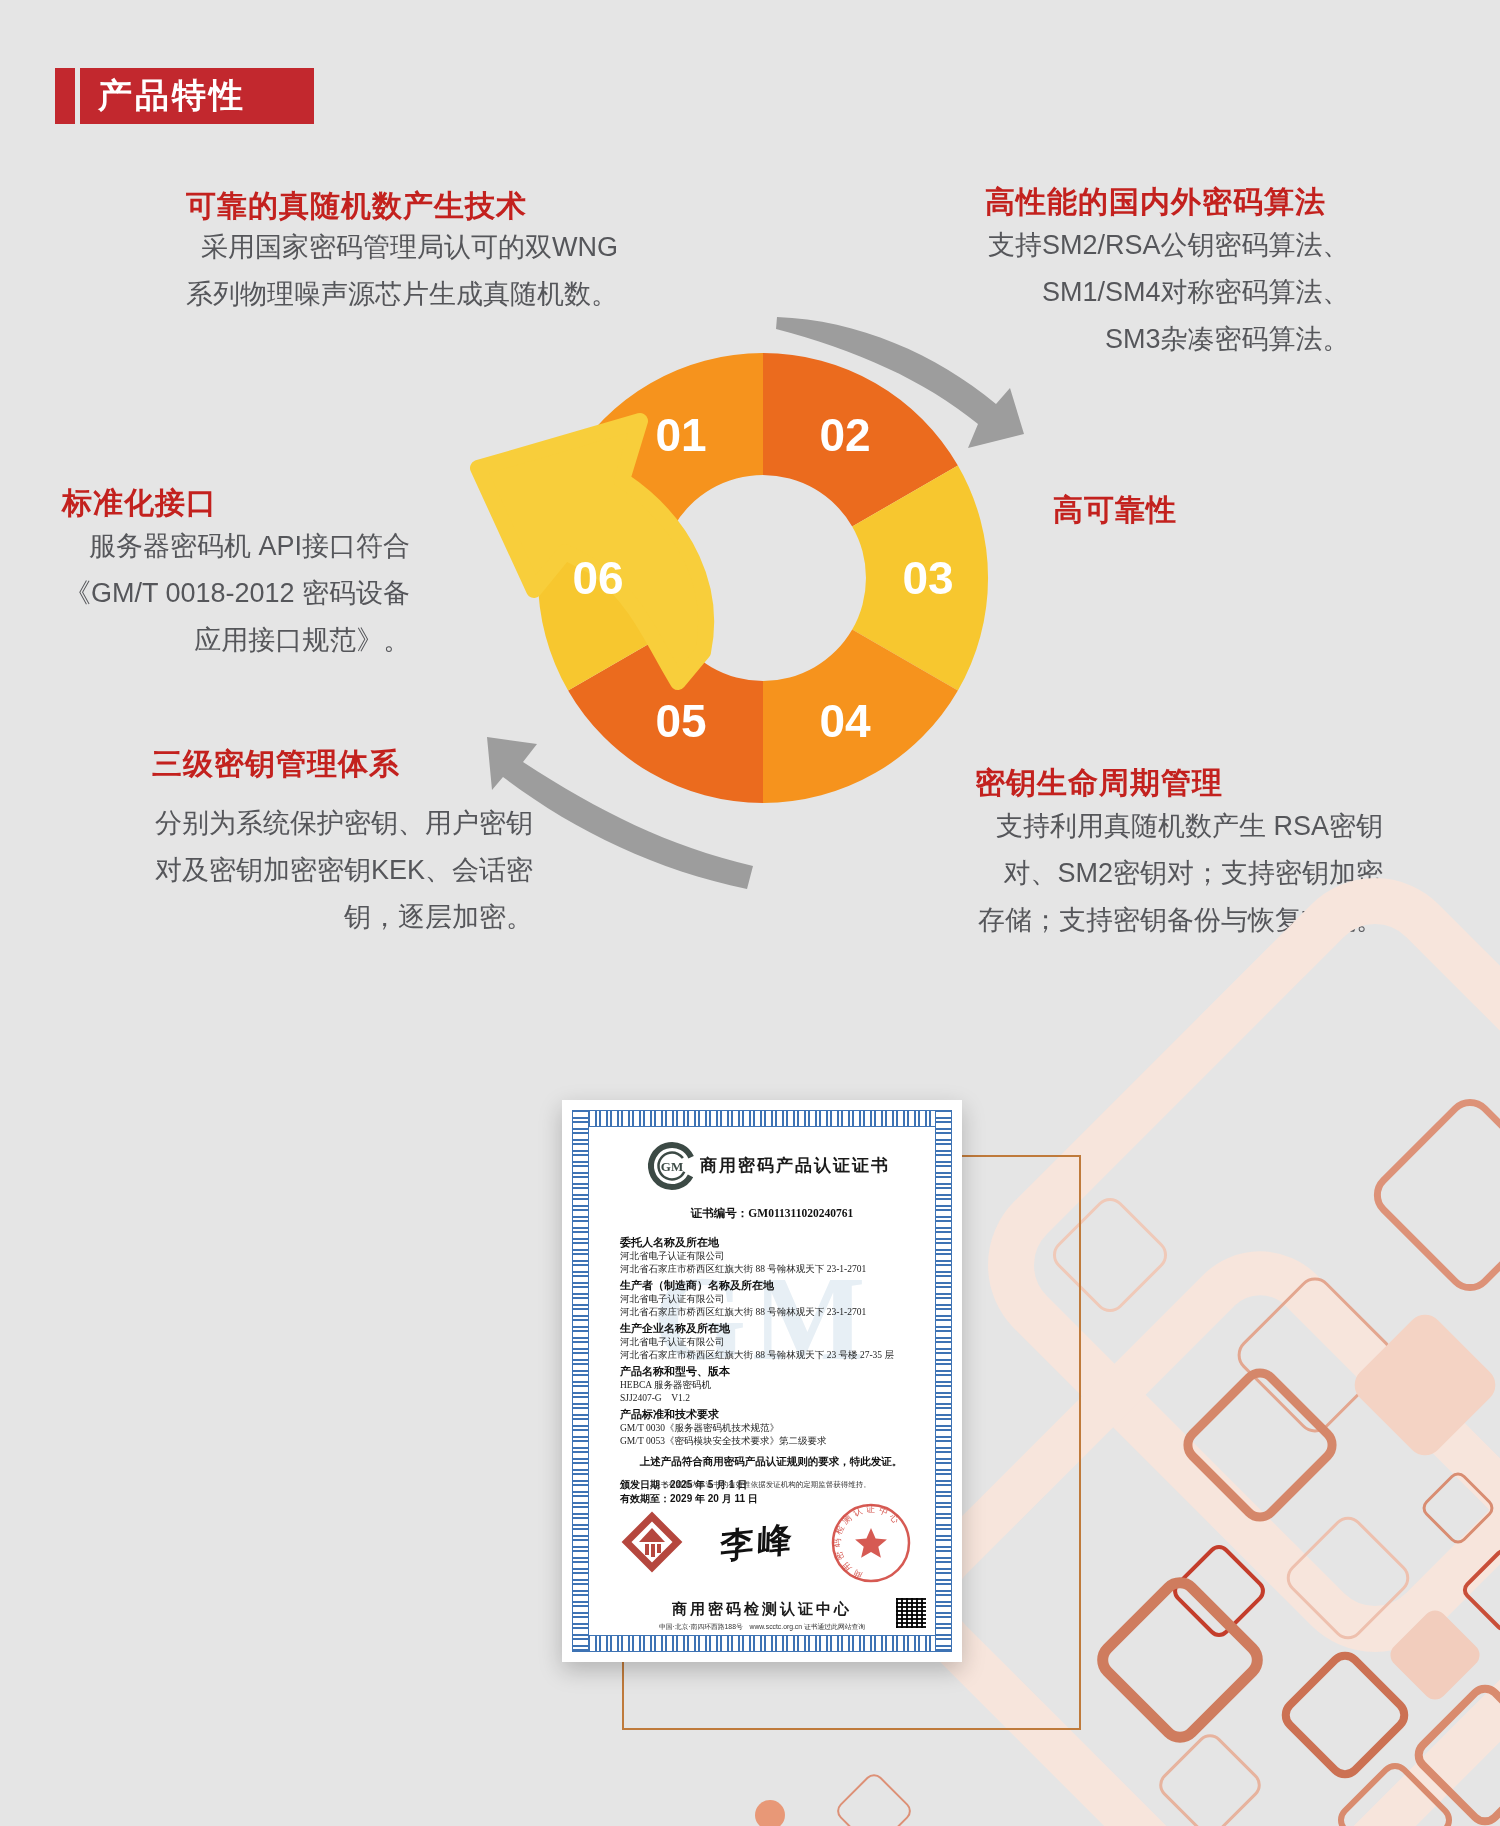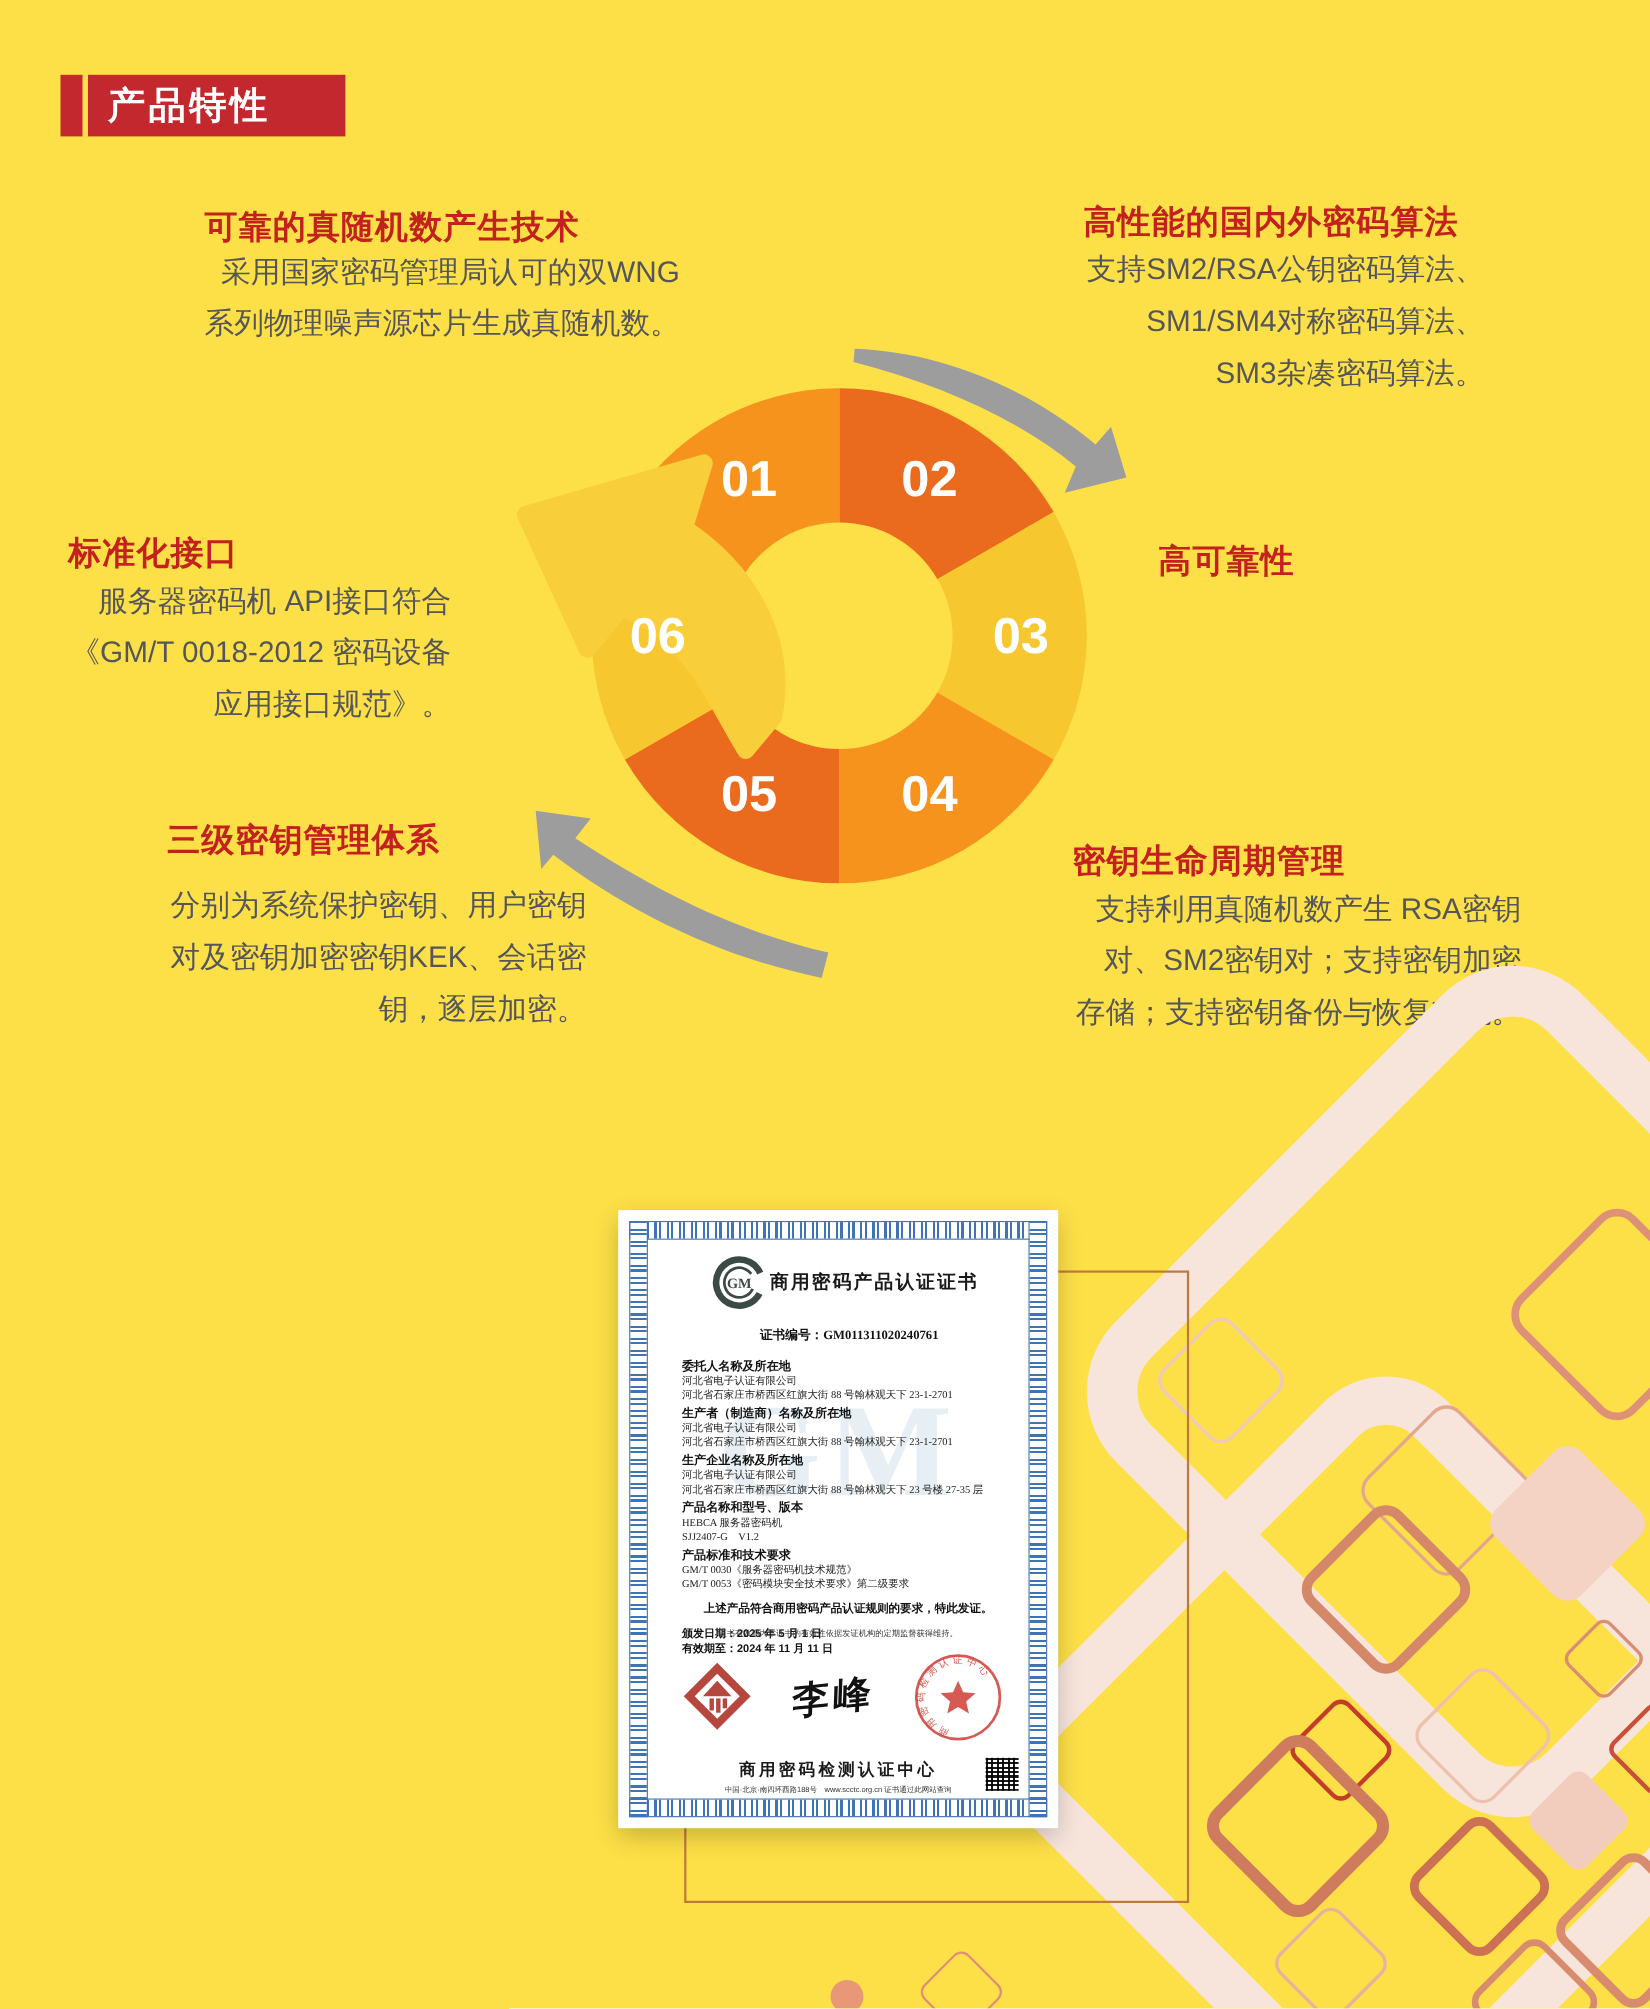--- a/index.html
+++ b/index.html
@@ -1,16 +1,16 @@
 <!DOCTYPE html>
 <html><head>
 <meta charset="utf-8">
 <style>
   html,body{margin:0;padding:0;background:#fff;}
-  .page{position:relative;width:1500px;height:1826px;background:#fde047;overflow:hidden;
+  .page{position:relative;width:1500px;height:1826px;background:#e5e5e5;overflow:hidden;
         font-family:"Liberation Sans",sans-serif;}
   .abs{position:absolute;}
 
   
   .hdr-bar{position:absolute;left:55px;top:68px;width:20px;height:56px;background:#C2282E;}
   .hdr-box{position:absolute;left:80px;top:68px;width:234px;height:56px;background:#C2282E;
            color:#fff;font-size:34px;font-weight:bold;letter-spacing:3px;
            display:flex;align-items:center;padding-left:18px;box-sizing:border-box;}
 
   
@@ -186,21 +186,21 @@
       <div class="c-line">河北省石家庄市桥西区红旗大街 88 号翰林观天下 23 号楼 27-35 层</div>
       <div class="c-head">产品名称和型号、版本</div>
       <div class="c-line">HEBCA 服务器密码机</div>
       <div class="c-line">SJJ2407-G　V1.2</div>
       <div class="c-head">产品标准和技术要求</div>
       <div class="c-line">GM/T 0030《服务器密码机技术规范》</div>
       <div class="c-line">GM/T 0053《密码模块安全技术要求》第二级要求</div>
       <div class="c-decl">上述产品符合商用密码产品认证规则的要求，特此发证。</div>
       <div class="c-dates">
         <span>颁发日期：2025 年 5 月 1 日</span>
-        <span>有效期至：2024 年 11 月 11 日</span>
+        <span>有效期至：2029 年 20 月 11 日</span>
       </div>
     </div>
 
     <div class="c-note">证书有效期内本证书的有效性依据发证机构的定期监督获得维持。</div>
 
     <div class="c-logos">
 
       <svg class="abs" style="left:8px;top:8px;" width="64" height="64" viewBox="0 0 64 64">
         <rect x="14" y="14" width="36" height="36" transform="rotate(45 32 32)" fill="none" stroke="#B5473E" stroke-width="7"></rect>
         <path d="M32,18 L45,32 L19,32 Z" fill="#B5473E"></path>

